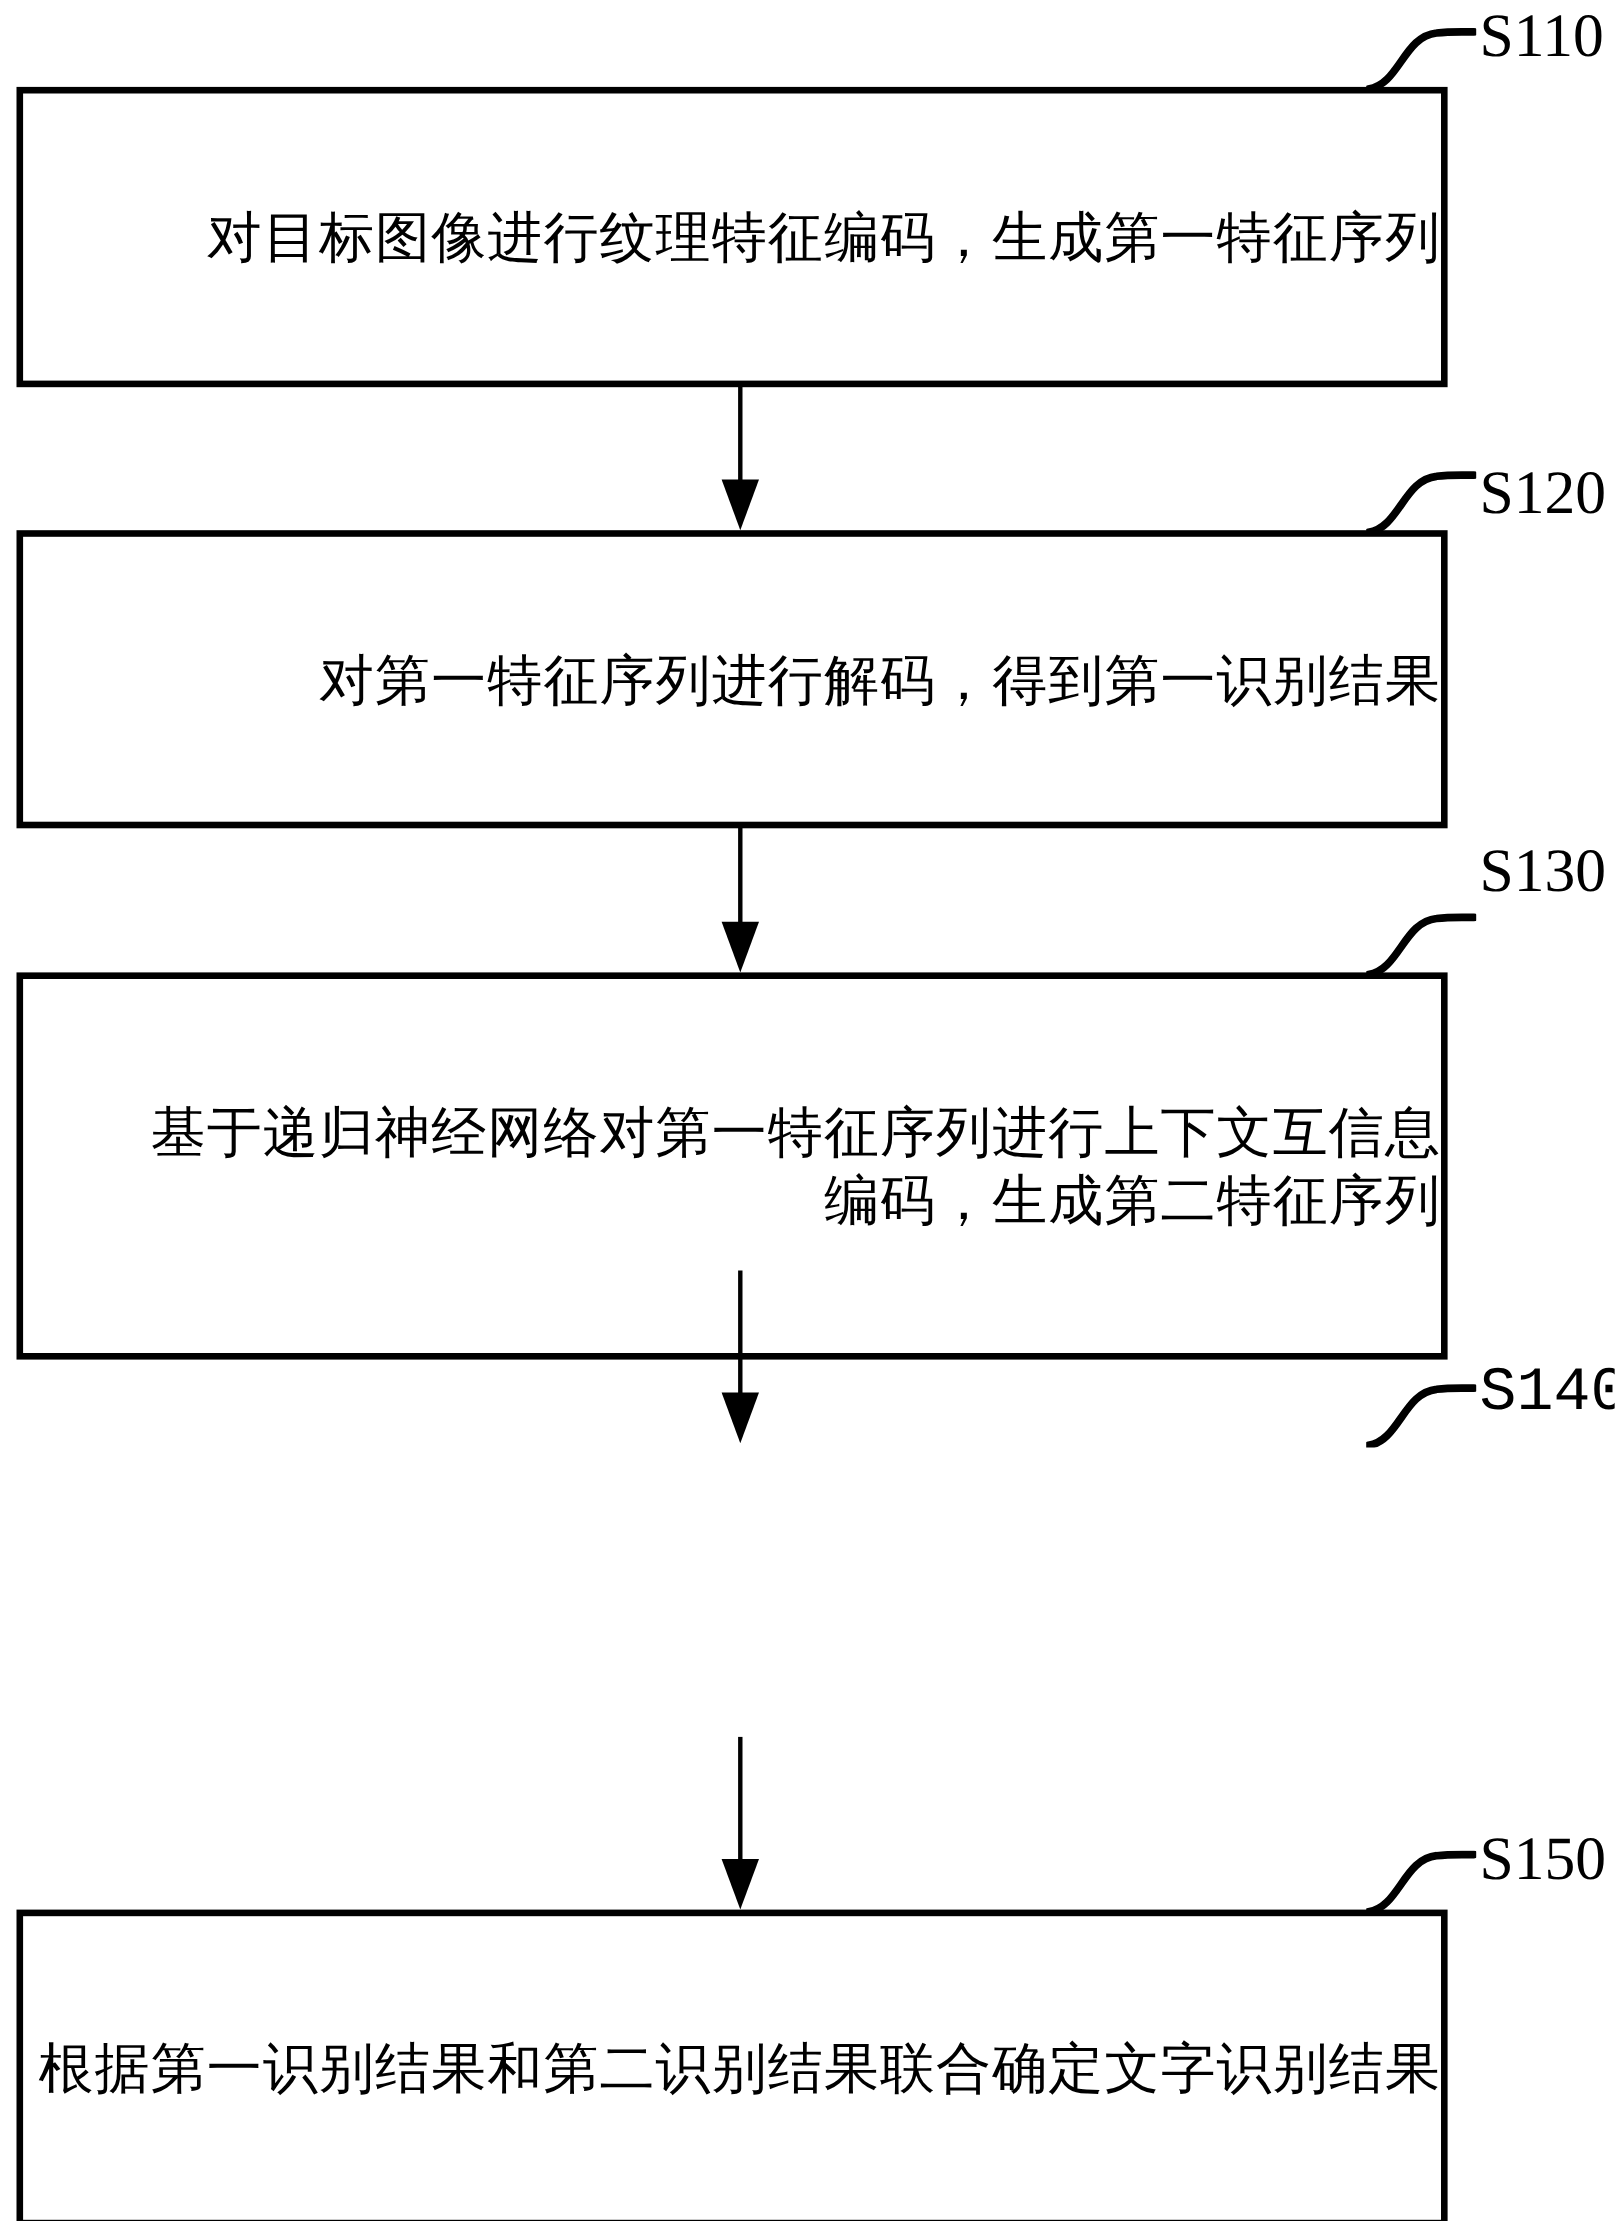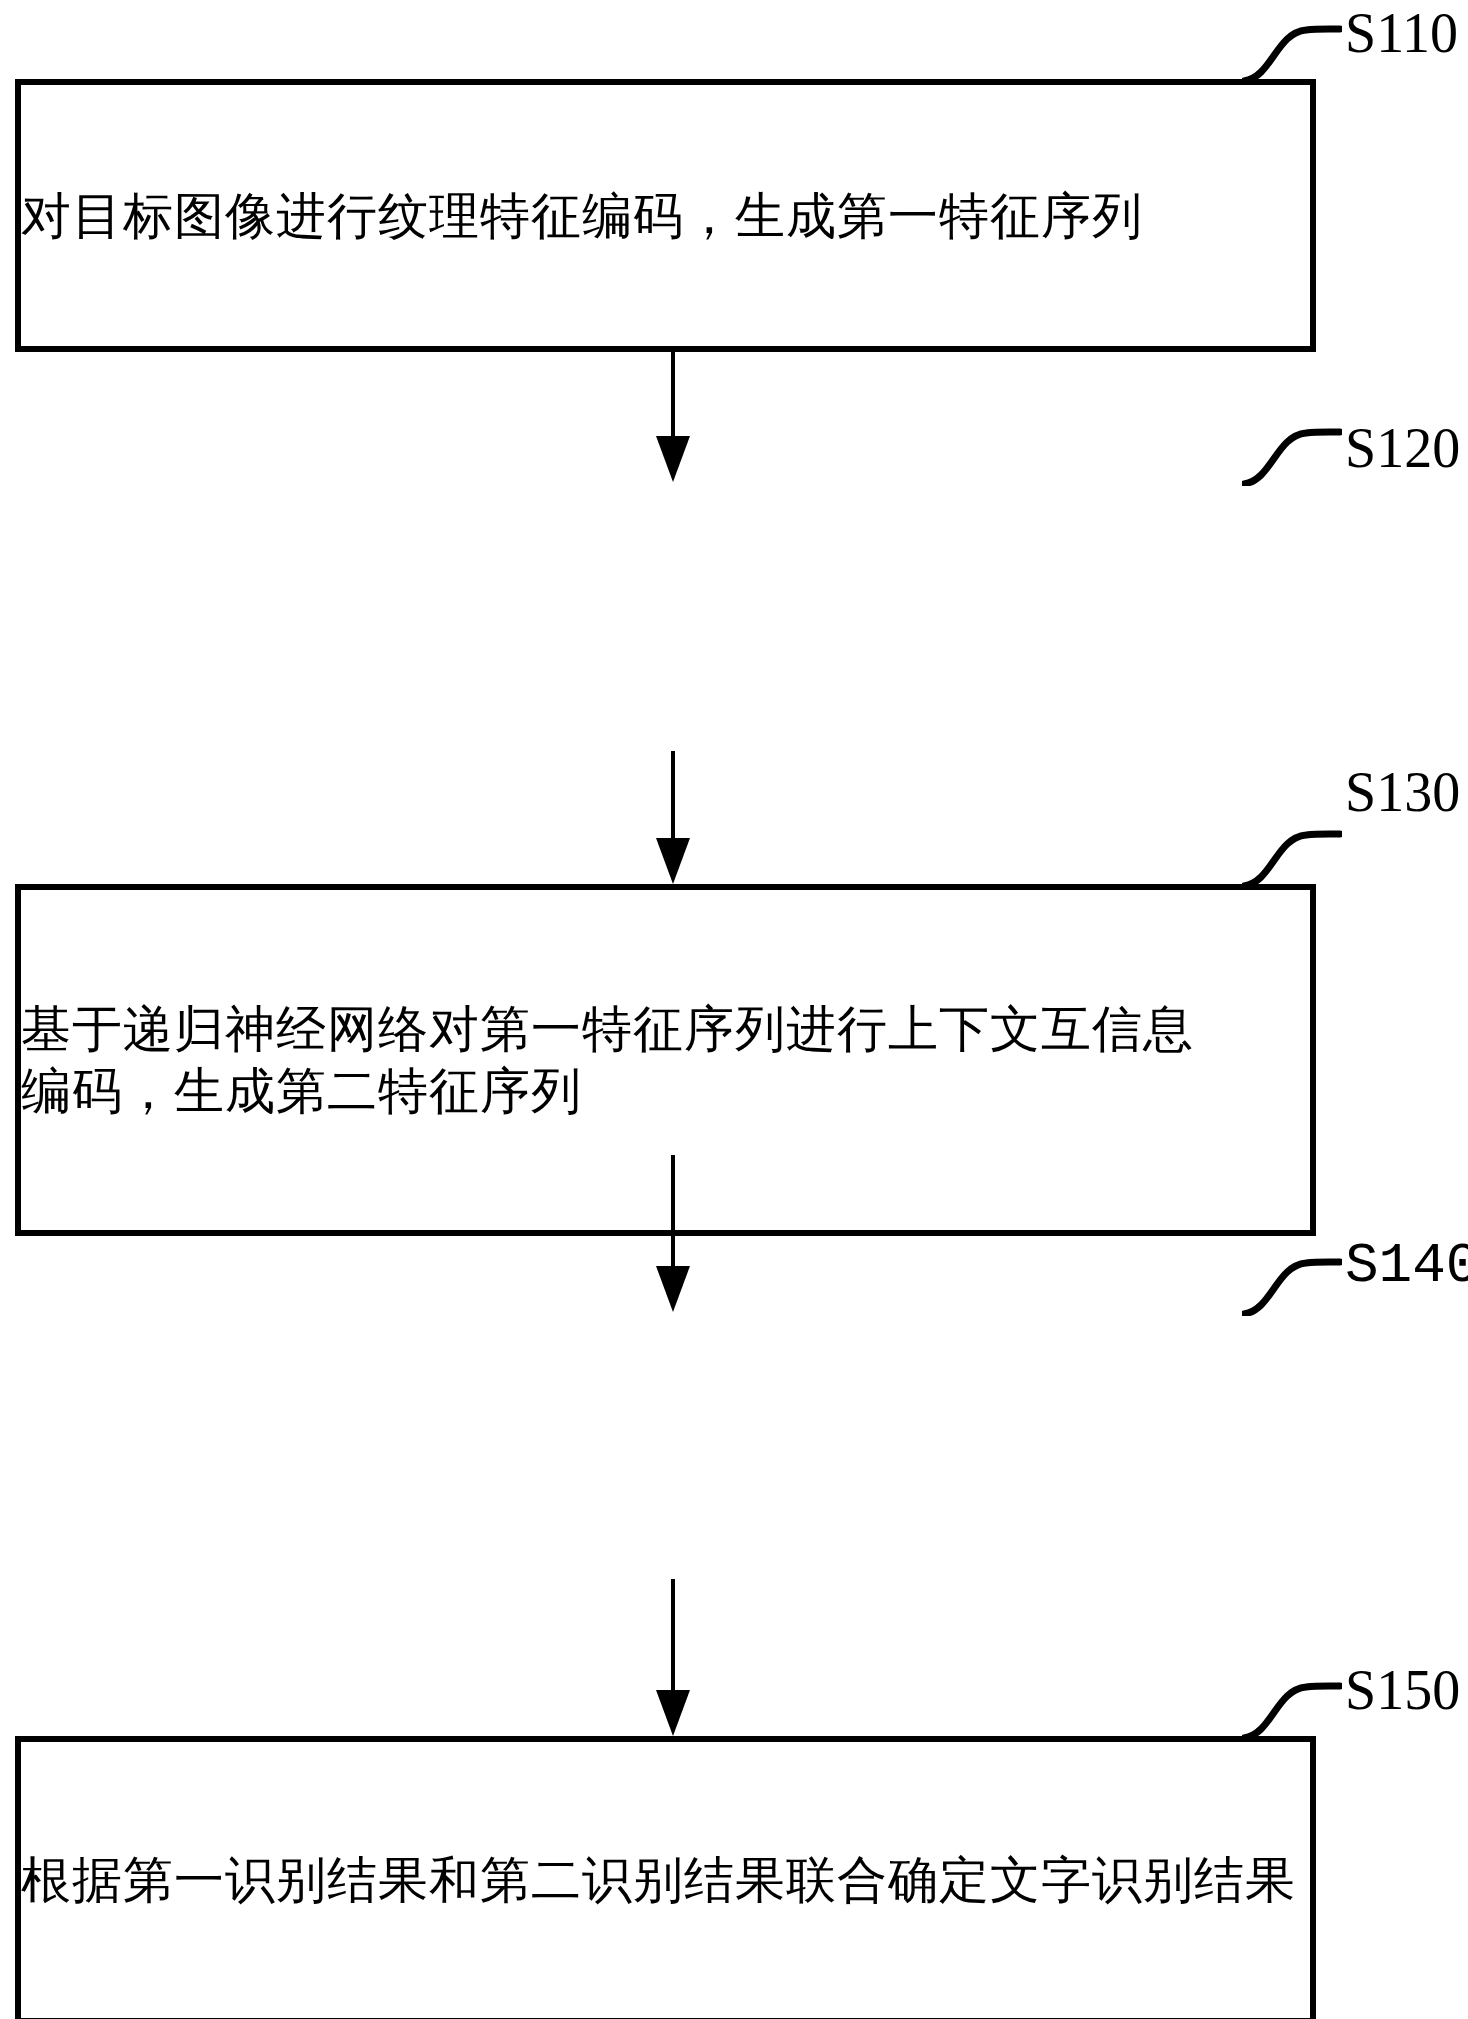--- a/index.html
+++ b/index.html
@@ -17,21 +17,21 @@
   }
   .flow-box {
     position: absolute;
     left: 15px;
     width: 1301px;
     box-sizing: border-box;
     border: 6px solid #000000;
     background: #ffffff;
     display: flex;
     flex-direction: column;
-    align-items: flex-start;
+    align-items: flex-end;
     justify-content: center;
     text-align: center;
     color: #000000;
     font-size: 50px;
     letter-spacing: 1px;
     line-height: 62px;
   }
   .box-line {
     white-space: nowrap;
   }
@@ -102,20 +102,23 @@
     <div class="box-line">对目标图像进行纹理特征编码，生成第一特征序列</div>
   </div>
   <svg class="connector conn-1" viewBox="0 0 100 58">
     <path d="M 2,56 C 30,52 34,8 64,5 C 76,3.5 86,4 98,4" fill="none" stroke="#000000" stroke-width="7" stroke-linecap="round"></path>
   </svg>
   <div class="step-label label-1">S110</div>
 
   <div class="arrow-stem stem-1"></div>
   <div class="arrow-head head-1"></div>
 
+  <div class="flow-box box-2">
+    <div class="box-line">对第一特征序列进行解码，得到第一识别结果</div>
+  </div>
   <svg class="connector conn-2" viewBox="0 0 100 58">
     <path d="M 2,56 C 30,52 34,8 64,5 C 76,3.5 86,4 98,4" fill="none" stroke="#000000" stroke-width="7" stroke-linecap="round"></path>
   </svg>
   <div class="step-label label-2">S120</div>
 
   <div class="arrow-stem stem-2"></div>
   <div class="arrow-head head-2"></div>
 
   <div class="flow-box box-3">
     <div class="box-line">基于递归神经网络对第一特征序列进行上下文互信息</div>

